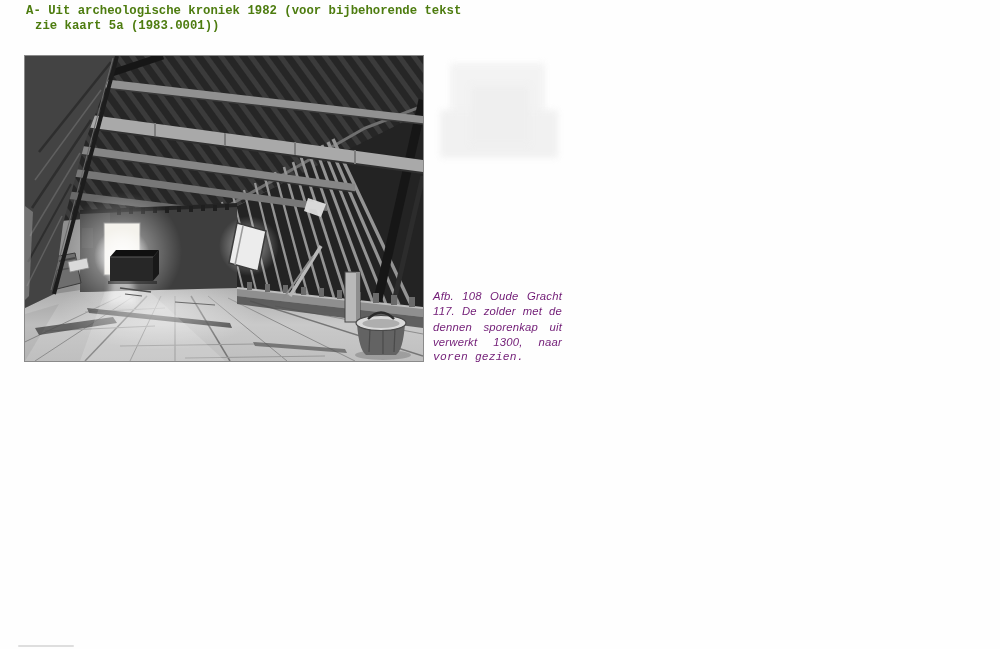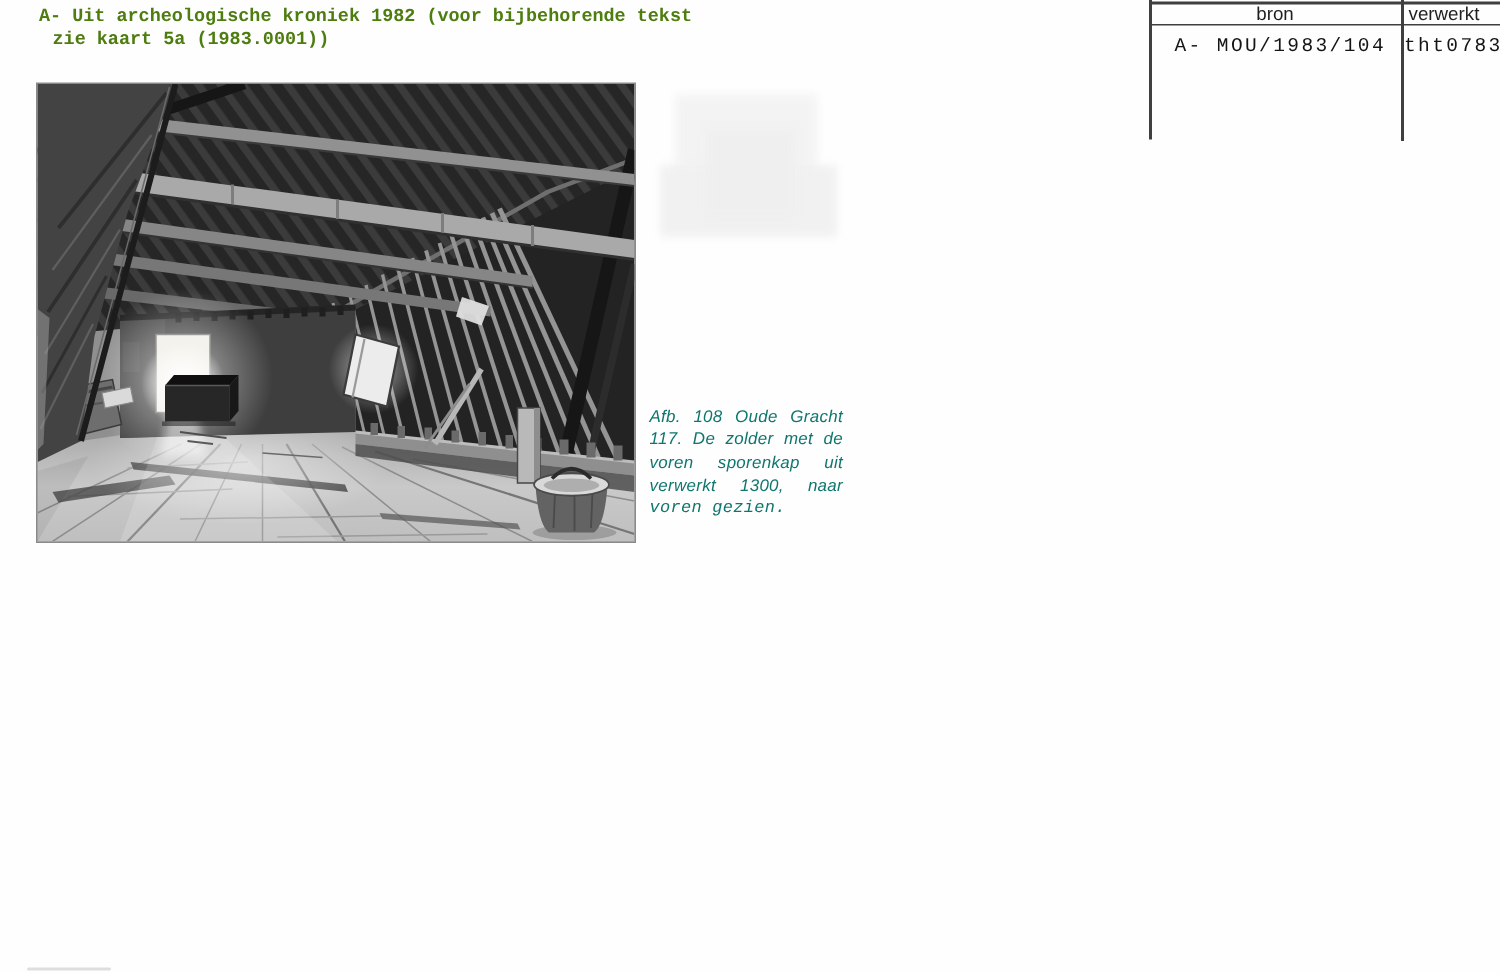--- a/index.html
+++ b/index.html
@@ -26,21 +26,21 @@
             font-size:13px;letter-spacing:1.6px;color:#141414;white-space:pre;}
   .reg-cell.c1{left:17px;}
   .reg-cell.c2{left:170px;}
 
   
   .photo{position:absolute;left:25px;top:56px;width:398px;height:305px;background:#8f8f8f;
          outline:1px solid #8a8a8a;}
   .photo svg{display:block;width:398px;height:305px;}
 
   
-  .caption{position:absolute;left:433px;top:271px;width:129px;color:#0f766e;}
+  .caption{position:absolute;left:433px;top:289px;width:129px;color:#701a75;}
   .cap-line{font-style:italic;font-size:11.3px;line-height:15.3px;letter-spacing:.2px;
             text-align:justify;text-align-last:justify;}
   .cap-line:last-child{text-align-last:left;font-family:Liberation Mono, monospace;}
 
   
   .ghost{position:absolute;left:440px;top:55px;width:125px;height:112px;opacity:.85;}
   .ghost i{position:absolute;display:block;background:#f0f0f0;filter:blur(3px);}
   .ghost .g1{left:10px;top:8px;width:95px;height:55px;background:#f2f2f2;}
   .ghost .g2{left:0px;top:55px;width:118px;height:48px;background:#efefef;}
   .ghost .g3{left:30px;top:30px;width:60px;height:60px;background:#ededed;}
@@ -50,30 +50,20 @@
 </head>
 <body>
 
 <div class="page">
 
   <div class="note">
     <div class="note-line l1">A- Uit archeologische kroniek 1982 (voor bijbehorende tekst</div>
     <div class="note-line l2">zie kaart 5a (1983.0001))</div>
   </div>
 
-  <div class="register">
-    <span class="reg-line reg-hline-top"></span>
-    <span class="reg-line reg-vline-left"></span>
-    <span class="reg-line reg-vline-mid"></span>
-    <span class="reg-line reg-hline-head"></span>
-    <div class="reg-header bron">bron</div>
-    <div class="reg-header verwerkt">verwerkt</div>
-    <div class="reg-cell c1">A- MOU/1983/104</div>
-    <div class="reg-cell c2">tht0783</div>
-  </div>
 
   <div class="photo" title="Zwart-wit foto: zolder met houten sporenkap, balken en plankenvloer">
     <svg viewBox="0 0 398 305" preserveAspectRatio="none">
       <defs>
         <linearGradient id="floorG" x1="0" y1="0" x2="0" y2="1">
           <stop offset="0" stop-color="#a4a4a4"></stop>
             <stop offset=".55" stop-color="#c9c9c9"></stop>
             <stop offset="1" stop-color="#bfbfbf"></stop>
         </linearGradient>
         <radialGradient id="gw">
@@ -252,21 +242,21 @@
       </g>
       <line x1="92" y1="0" x2="29" y2="238" stroke="#1c1c1c" stroke-width="4"></line>
       <line x1="88" y1="2" x2="26" y2="234" stroke="#6a6a6a" stroke-width="1"></line>
       <polygon points="0,150 8,156 4,240 0,244" fill="#a2a2a2" opacity=".5"></polygon>
     </svg>
   </div>
 
   <div class="caption">
     <div class="cap-line">Afb. 108 Oude Gracht</div>
     <div class="cap-line">117. De zolder met de</div>
-    <div class="cap-line">voren sporenkap uit</div>
+    <div class="cap-line">dennen sporenkap uit</div>
     <div class="cap-line">verwerkt 1300, naar</div>
     <div class="cap-line">voren gezien.</div>
   </div>
 
   <div class="ghost">
     <i class="g1"></i>
       <i class="g2"></i>
       <i class="g3"></i>
   </div>
 

